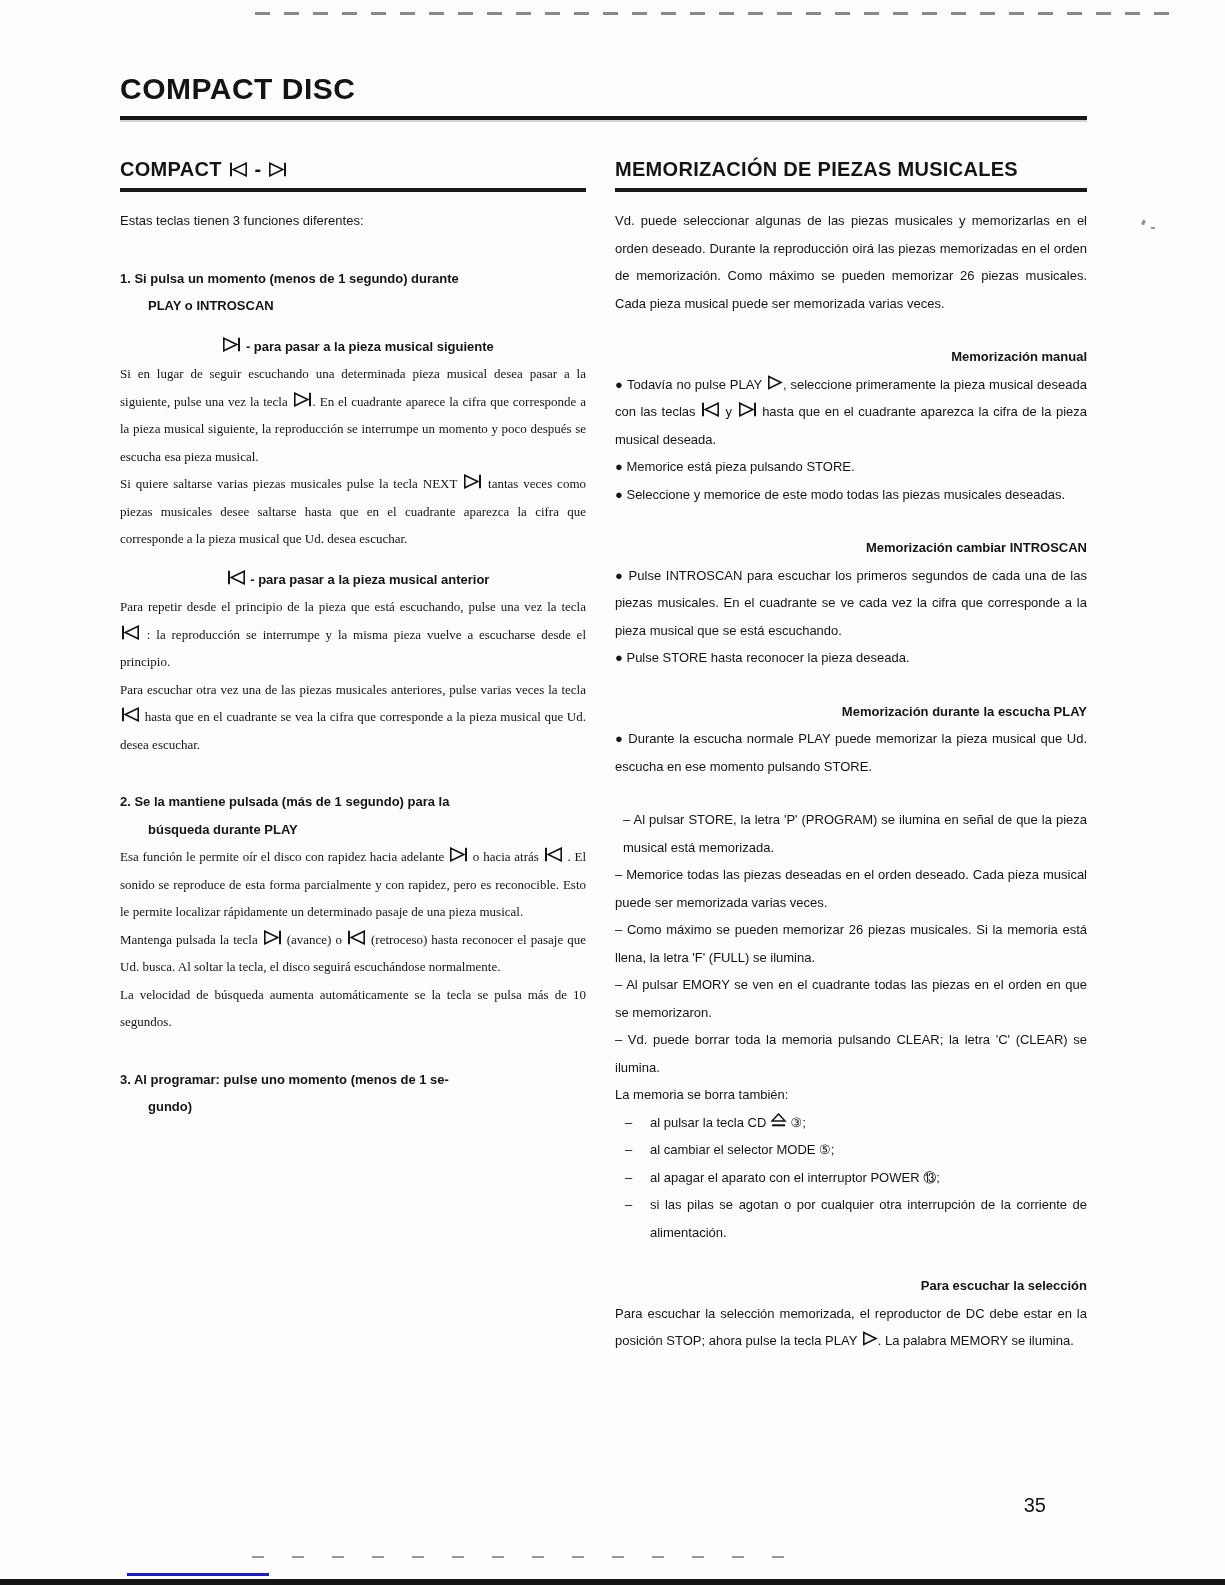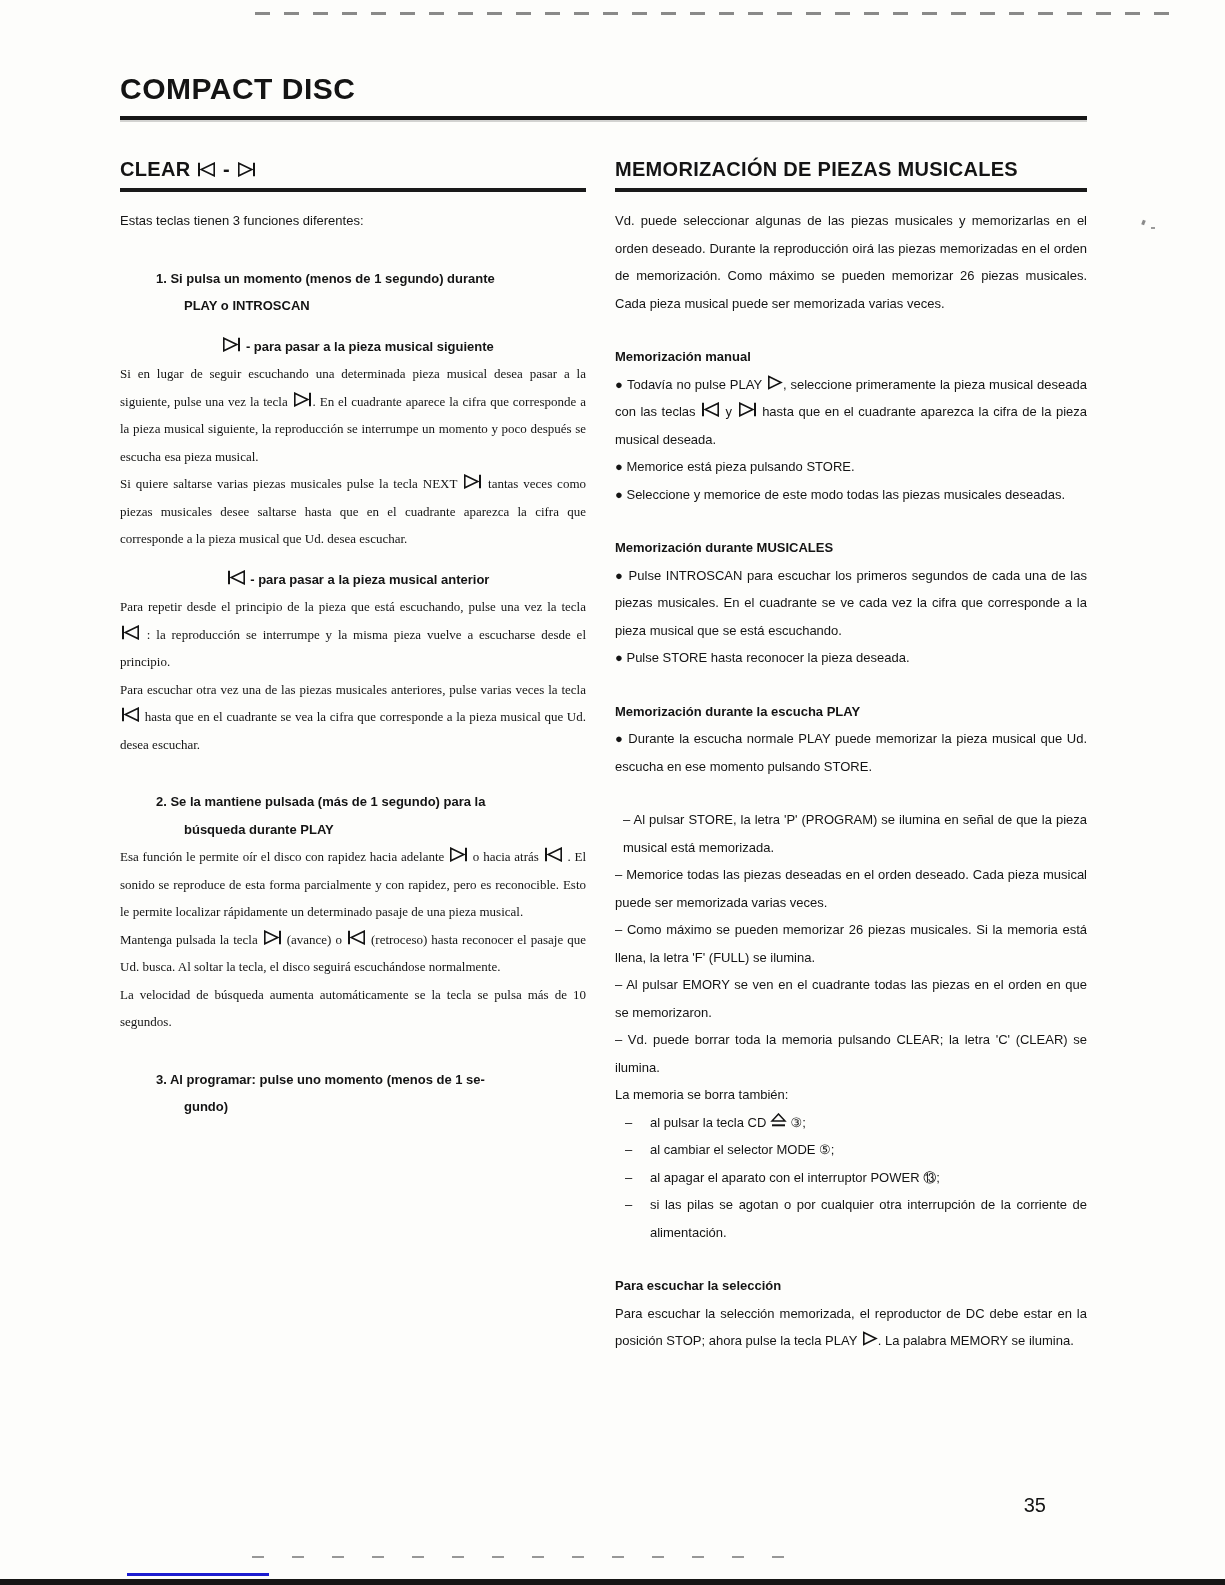--- a/index.html
+++ b/index.html
@@ -12,24 +12,24 @@
   .content{position:absolute;left:120px;top:72px;width:967px;}
   .doc-title{font-size:30px;font-weight:bold;letter-spacing:.5px;margin:0;}
   .title-rule{border-bottom:4px solid #171717;margin-top:10px;box-shadow:0 2px 0 rgba(20,20,20,.18);}
   .columns{display:flex;gap:29px;margin-top:38px;}
   .col-left{width:466px;}
   .col-right{width:472px;}
   p{margin:0;font-size:13px;line-height:27.5px;text-align:justify;}
   b{font-weight:bold;}
   .col-heading{font-size:20px;font-weight:bold;letter-spacing:.3px;
     border-bottom:4px solid #1a1a1a;padding-bottom:7px;margin-bottom:15px;text-align:left;}
-  .numbered{padding-left:28px;text-indent:-28px;text-align:left;margin-top:30px;margin-left:36px;}
+  .numbered{padding-left:28px;text-indent:-28px;text-align:left;margin-top:30px;}
   .sub-heading{margin-left:9px;margin-top:13px;text-align:center;}
   .indented{font-family:Liberation Serif, serif;}
-  .sect-heading{margin-top:26px;text-align:left;}
+  .sect-heading{margin-top:26px;text-align:right;}
   .gap-top{margin-top:26px;margin-left:8px;}
   .erase-item{position:relative;padding-left:35px;}
   .erase-item .dash{position:absolute;left:10px;top:0;}
   .sym{display:inline-block;line-height:0;vertical-align:-1px;}
   .page-number{position:absolute;left:1002px;top:1494px;width:44px;text-align:right;
     font-size:20px;}
   
   .artifact-top{position:absolute;left:255px;top:12px;width:928px;height:3px;opacity:.55;
     background:repeating-linear-gradient(90deg,#2b2b2b 0 15px,transparent 15px 29px);}
   .artifact-right-mark{position:absolute;left:1142px;top:220px;width:14px;height:10px;}
@@ -46,21 +46,21 @@
 <div class="artifact-top"></div>
 <div class="artifact-right-mark"></div>
 
 <div class="content">
   <h1 class="doc-title">COMPACT DISC</h1>
   <div class="title-rule"></div>
 
   <div class="columns">
 
     <div class="col-left">
-      <div class="col-heading"><b>CLEAR </b><span class="sym"><svg width="21" height="15" viewBox="0 0 21 15">
+      <div class="col-heading"><b>COMPACT </b><span class="sym"><svg width="21" height="15" viewBox="0 0 21 15">
               <path d="M3 0.8 V14.2" stroke="#141414" stroke-width="2" fill="none"></path>
               <path d="M18.2 1.2 L5.2 7.5 L18.2 13.8 Z" stroke="#141414" stroke-width="1.6" fill="none"></path>
             </svg></span><b>  -  </b><span class="sym"><svg width="21" height="15" viewBox="0 0 21 15">
               <path d="M2.8 1.2 L15.8 7.5 L2.8 13.8 Z" stroke="#141414" stroke-width="1.6" fill="none"></path>
               <path d="M18 0.8 V14.2" stroke="#141414" stroke-width="2" fill="none"></path>
             </svg></span></div>
       <p>Estas teclas tienen 3 funciones diferentes:</p>
 
       <p class="numbered"><b>1. Si pulsa un momento (menos de 1 segundo) durante</b><br><b>PLAY o INTROSCAN</b></p>
       <p class="sub-heading"><span class="sym"><svg width="21" height="15" viewBox="0 0 21 15">
@@ -119,21 +119,21 @@
             </svg></span>, seleccione primeramente la pieza musical deseada con las teclas <span class="sym"><svg width="21" height="15" viewBox="0 0 21 15">
               <path d="M3 0.8 V14.2" stroke="#141414" stroke-width="2" fill="none"></path>
               <path d="M18.2 1.2 L5.2 7.5 L18.2 13.8 Z" stroke="#141414" stroke-width="1.6" fill="none"></path>
             </svg></span>  y  <span class="sym"><svg width="21" height="15" viewBox="0 0 21 15">
               <path d="M2.8 1.2 L15.8 7.5 L2.8 13.8 Z" stroke="#141414" stroke-width="1.6" fill="none"></path>
               <path d="M18 0.8 V14.2" stroke="#141414" stroke-width="2" fill="none"></path>
             </svg></span> hasta que en el cuadrante aparezca la cifra de la pieza musical deseada.</p>
       <p>● Memorice está pieza pulsando STORE.</p>
       <p>● Seleccione y memorice de este modo todas las piezas musicales deseadas.</p>
 
-      <p class="sect-heading"><b>Memorización durante MUSICALES</b></p>
+      <p class="sect-heading"><b>Memorización cambiar INTROSCAN</b></p>
       <p>● Pulse INTROSCAN para escuchar los primeros segundos de cada una de las piezas musicales. En el cuadrante se ve cada vez la cifra que corresponde a la pieza musical que se está escuchando.</p>
       <p>● Pulse STORE hasta reconocer la pieza deseada.</p>
 
       <p class="sect-heading"><b>Memorización durante la escucha PLAY</b></p>
       <p>● Durante la escucha normale PLAY puede memorizar la pieza musical que Ud. escucha en ese momento pulsando STORE.</p>
       <p class="gap-top">– Al pulsar STORE, la letra 'P' (PROGRAM) se ilumina en señal de que la pieza musical está memorizada.</p>
       <p>– Memorice todas las piezas deseadas en el orden deseado. Cada pieza musical puede ser memorizada varias veces.</p>
       <p>– Como máximo se pueden memorizar 26 piezas musicales. Si la memoria está llena, la letra 'F' (FULL) se ilumina.</p>
       <p>– Al pulsar EMORY se ven en el cuadrante todas las piezas en el orden en que se memorizaron.</p>
       <p>– Vd. puede borrar toda la memoria pulsando CLEAR; la letra 'C' (CLEAR) se ilumina.</p>

